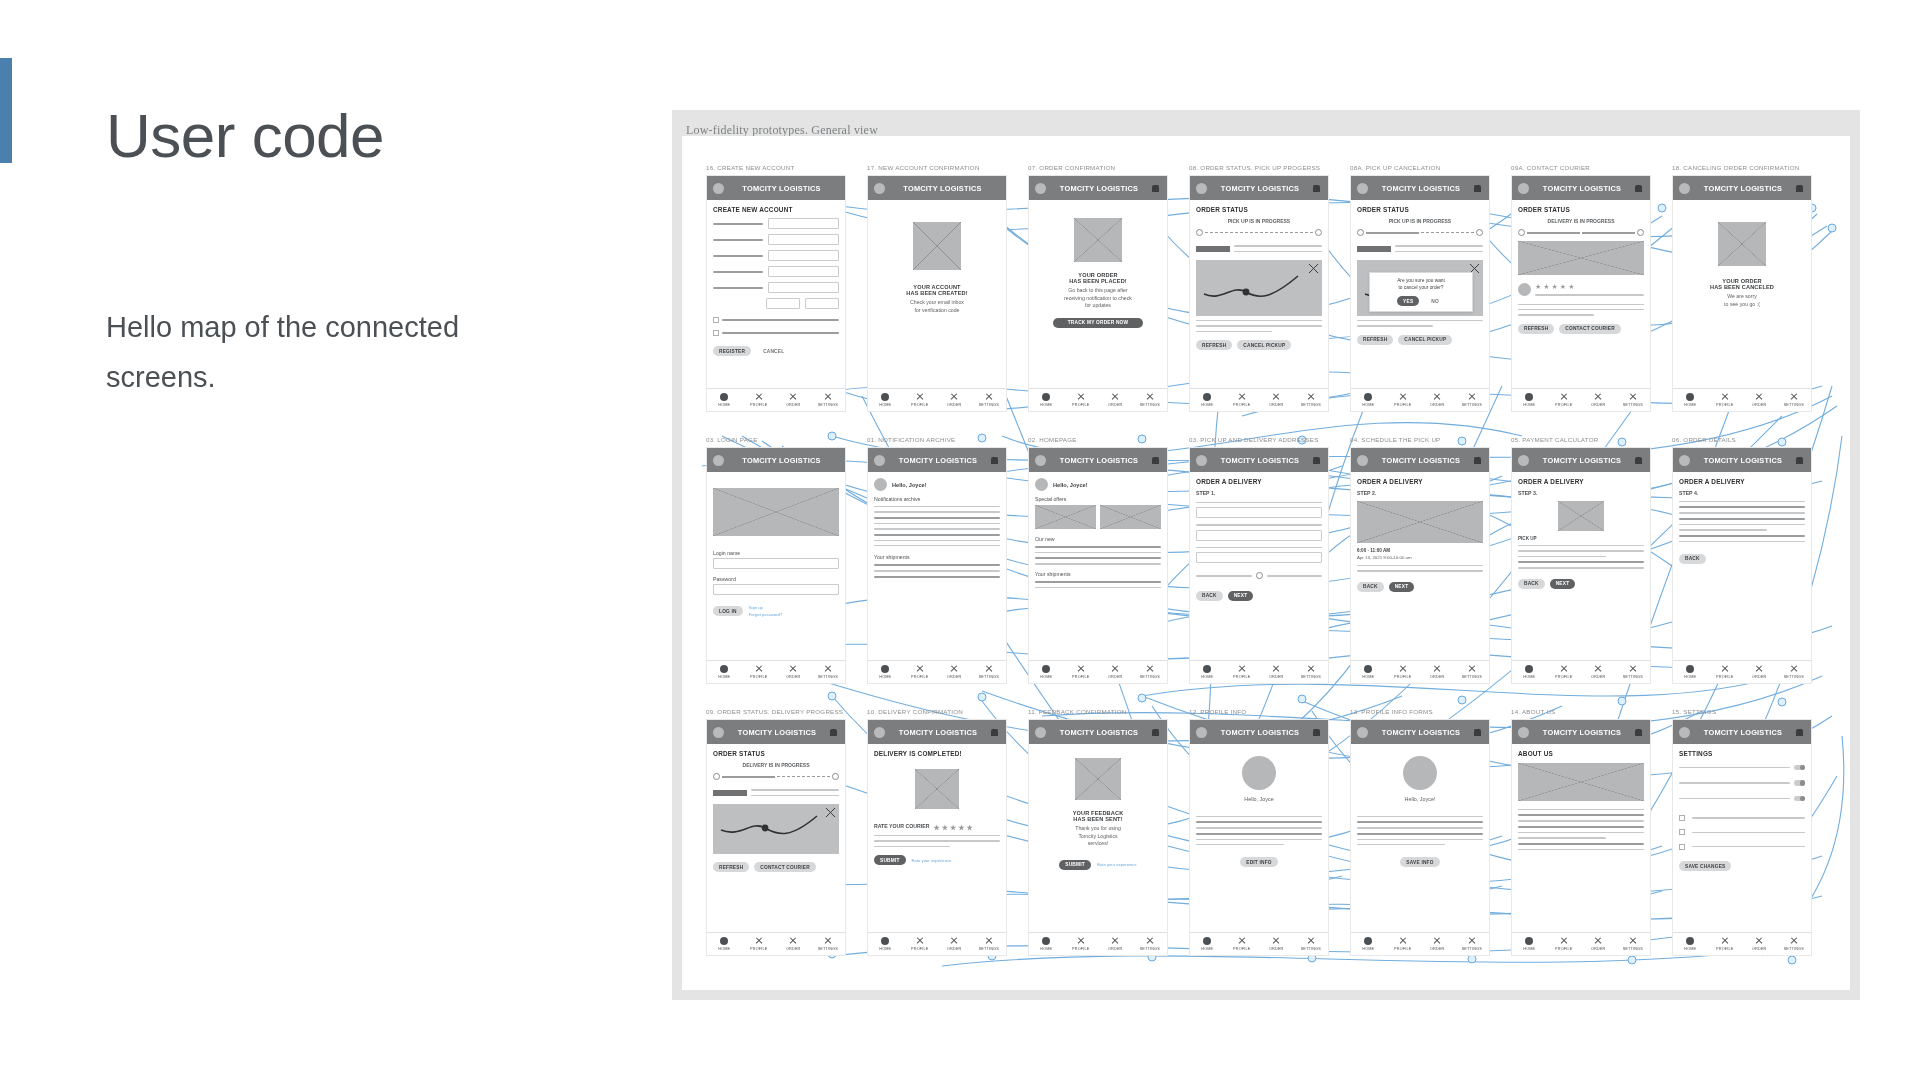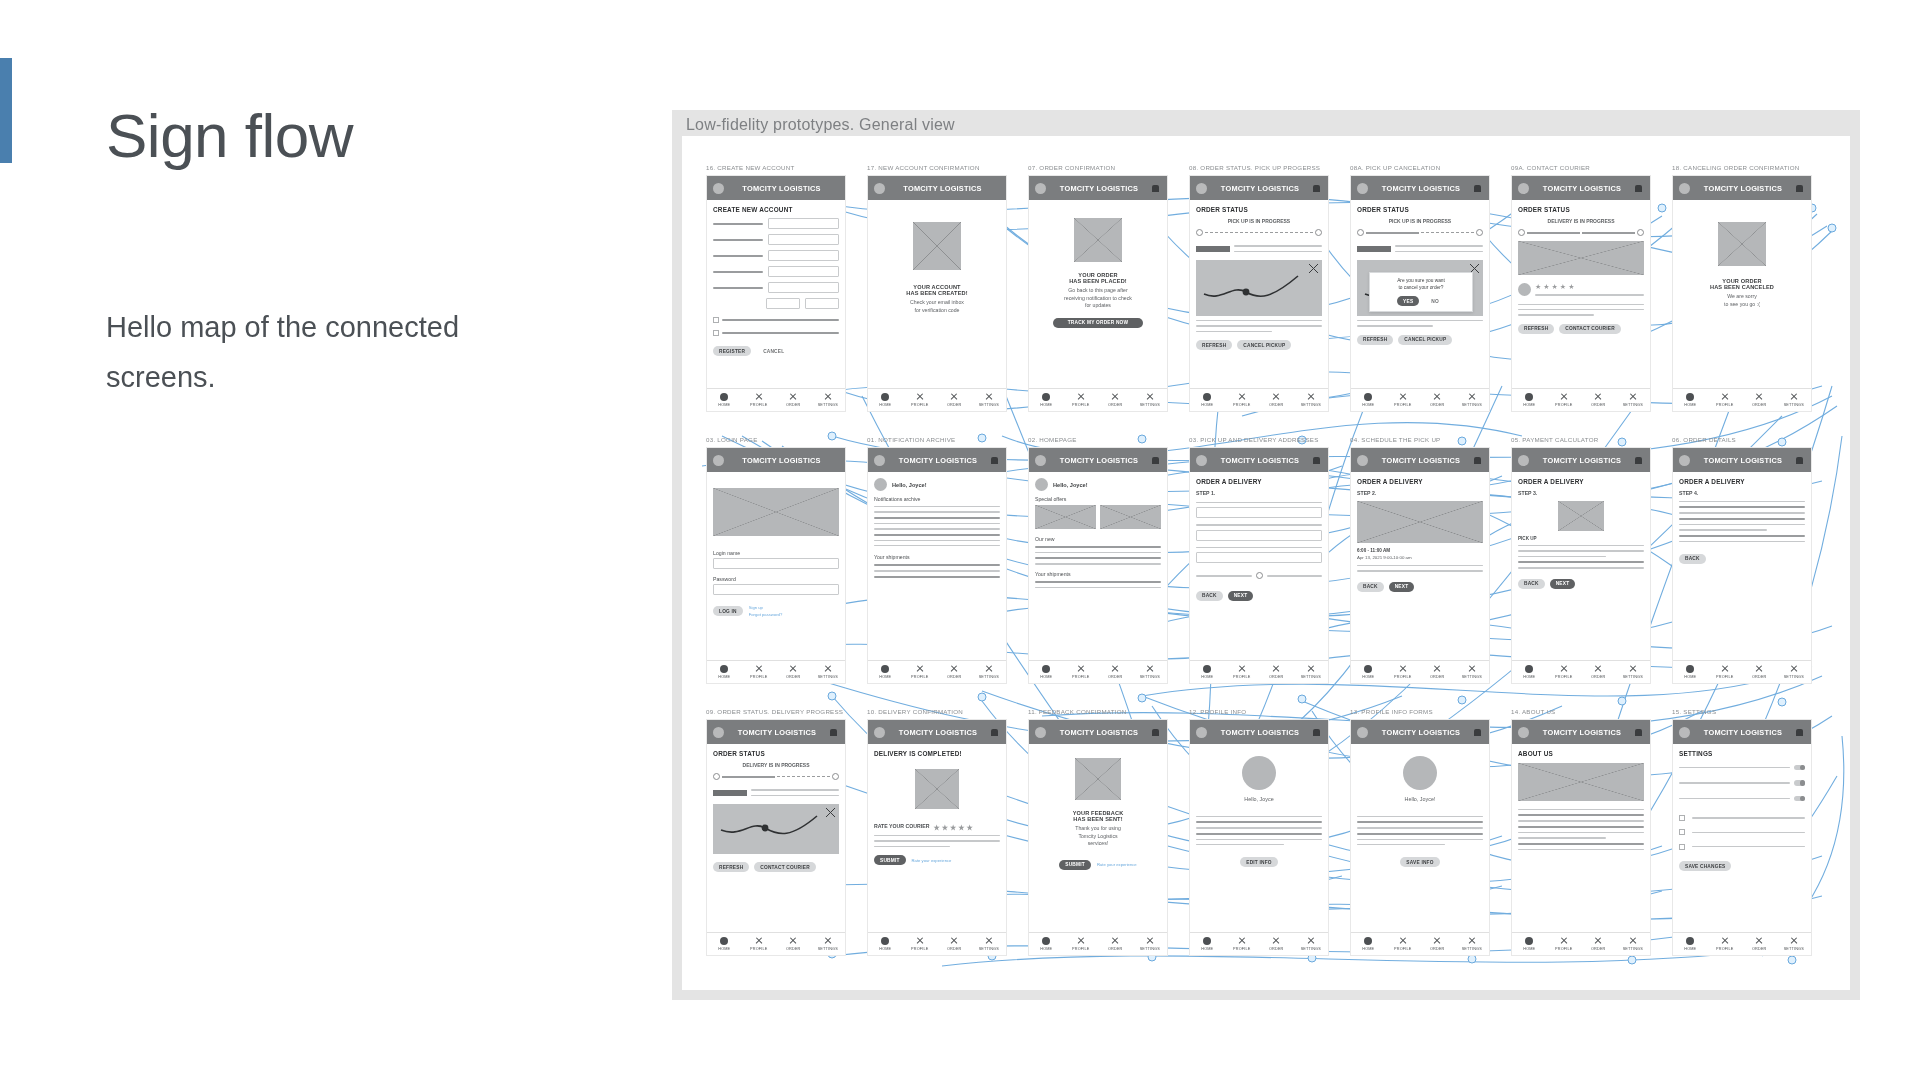--- a/index.html
+++ b/index.html
@@ -6,21 +6,21 @@
   body{width:1920px;height:1080px;background:#ffffff;font-family:"Liberation Sans",sans-serif;overflow:hidden;}
   .slide{position:relative;width:1920px;height:1080px;background:#fff;}
 
   
   .accent-bar{position:absolute;left:0;top:58px;width:12px;height:105px;background:#4a7fae;}
   .title{position:absolute;left:106px;top:105px;font-size:62px;line-height:1;color:#4b5055;font-weight:400;letter-spacing:-0.5px;}
   .subtitle{position:absolute;left:106px;top:303px;width:470px;font-size:29px;line-height:1.72;color:#4b5055;font-weight:400;}
 
   
   .board{position:absolute;left:672px;top:110px;width:1188px;height:890px;background:#e4e4e4;box-sizing:border-box;padding:10px;}
-  .board-label{position:absolute;left:14px;top:6px;font-size:16px;color:#7e8083;letter-spacing:.2px;}
+  .board-label{position:absolute;left:14px;top:13px;font-size:12px;color:#7e8083;letter-spacing:.2px;font-family:Liberation Serif, serif;}
   .canvas{position:absolute;left:10px;top:26px;width:1168px;height:854px;background:#fff;overflow:hidden;}
 
   .grid{position:absolute;left:0;top:0;width:1168px;height:854px;}
 
   
   .screen{position:absolute;width:140px;}
   .scr-label{font-size:6.2px;color:#8a8d90;letter-spacing:.25px;white-space:nowrap;text-transform:uppercase;margin-bottom:4px;}
   .phone{position:relative;width:140px;height:237px;background:#fff;border:1px solid #e8e8e8;box-sizing:border-box;}
   .topbar{position:relative;height:24px;background:#7b7d7f;display:flex;align-items:center;padding:0 6px;box-sizing:border-box;}
   .topbar .avatar{width:11px;height:11px;border-radius:50%;background:#b9babb;flex:0 0 auto;}
@@ -79,21 +79,21 @@
   .hello .t{font-size:5.6px;color:#3c3e40;font-weight:700;}
 
   .flowlayer{position:absolute;left:0;top:0;width:1168px;height:854px;pointer-events:none;}
 </style>
 </head>
 <body>
 
 <div class="slide">
 
   <div class="accent-bar"></div>
-  <div class="title">Sign flow</div>
+  <div class="title">User code</div>
   <div class="subtitle">Hello map of the connected screens.</div>
 
   <div class="board">
     <div class="board-label">Low-fidelity prototypes. General view</div>
     <div class="canvas">
 
       <svg class="flowlayer" viewBox="0 0 1168 854" preserveAspectRatio="none">
         <g fill="none" stroke="#6aa9dd" stroke-width="1.1" opacity=".95">
           <path d="M145 68 C 300 95, 520 40, 700 70 S 1000 120, 1130 72"></path>
           <path d="M145 70 C 340 140, 560 30, 820 80 S 1050 150, 1145 90"></path>

